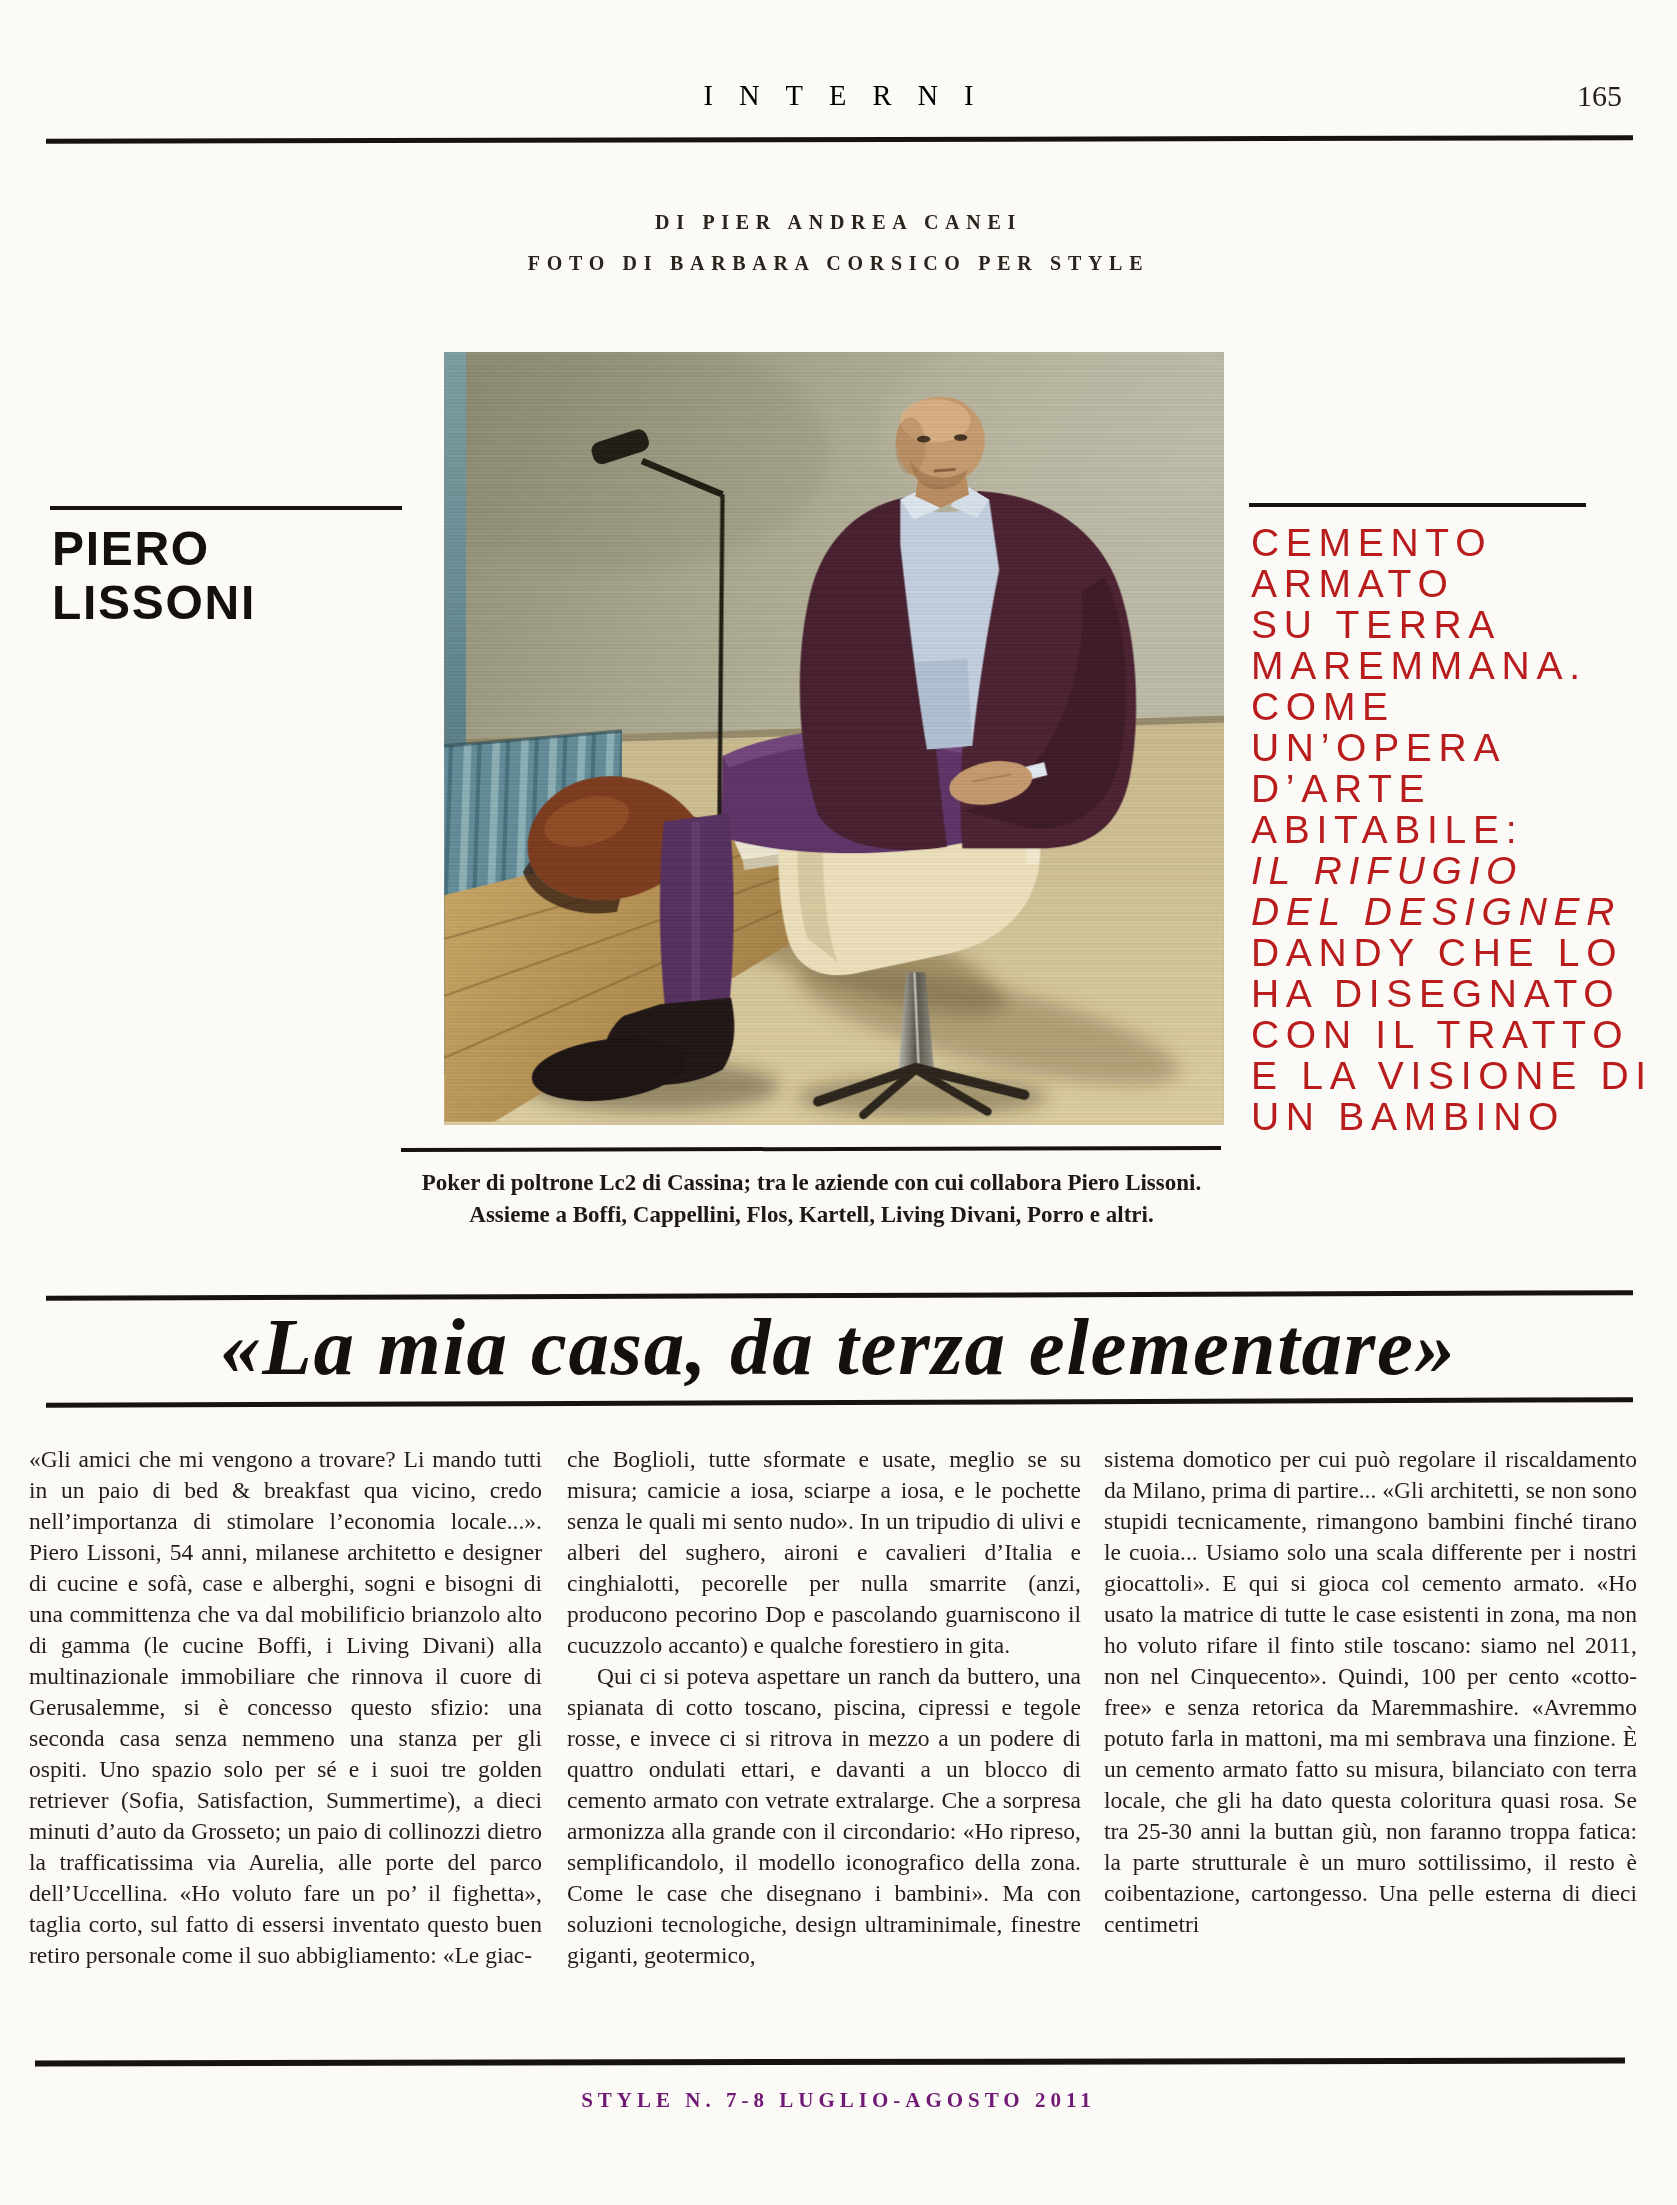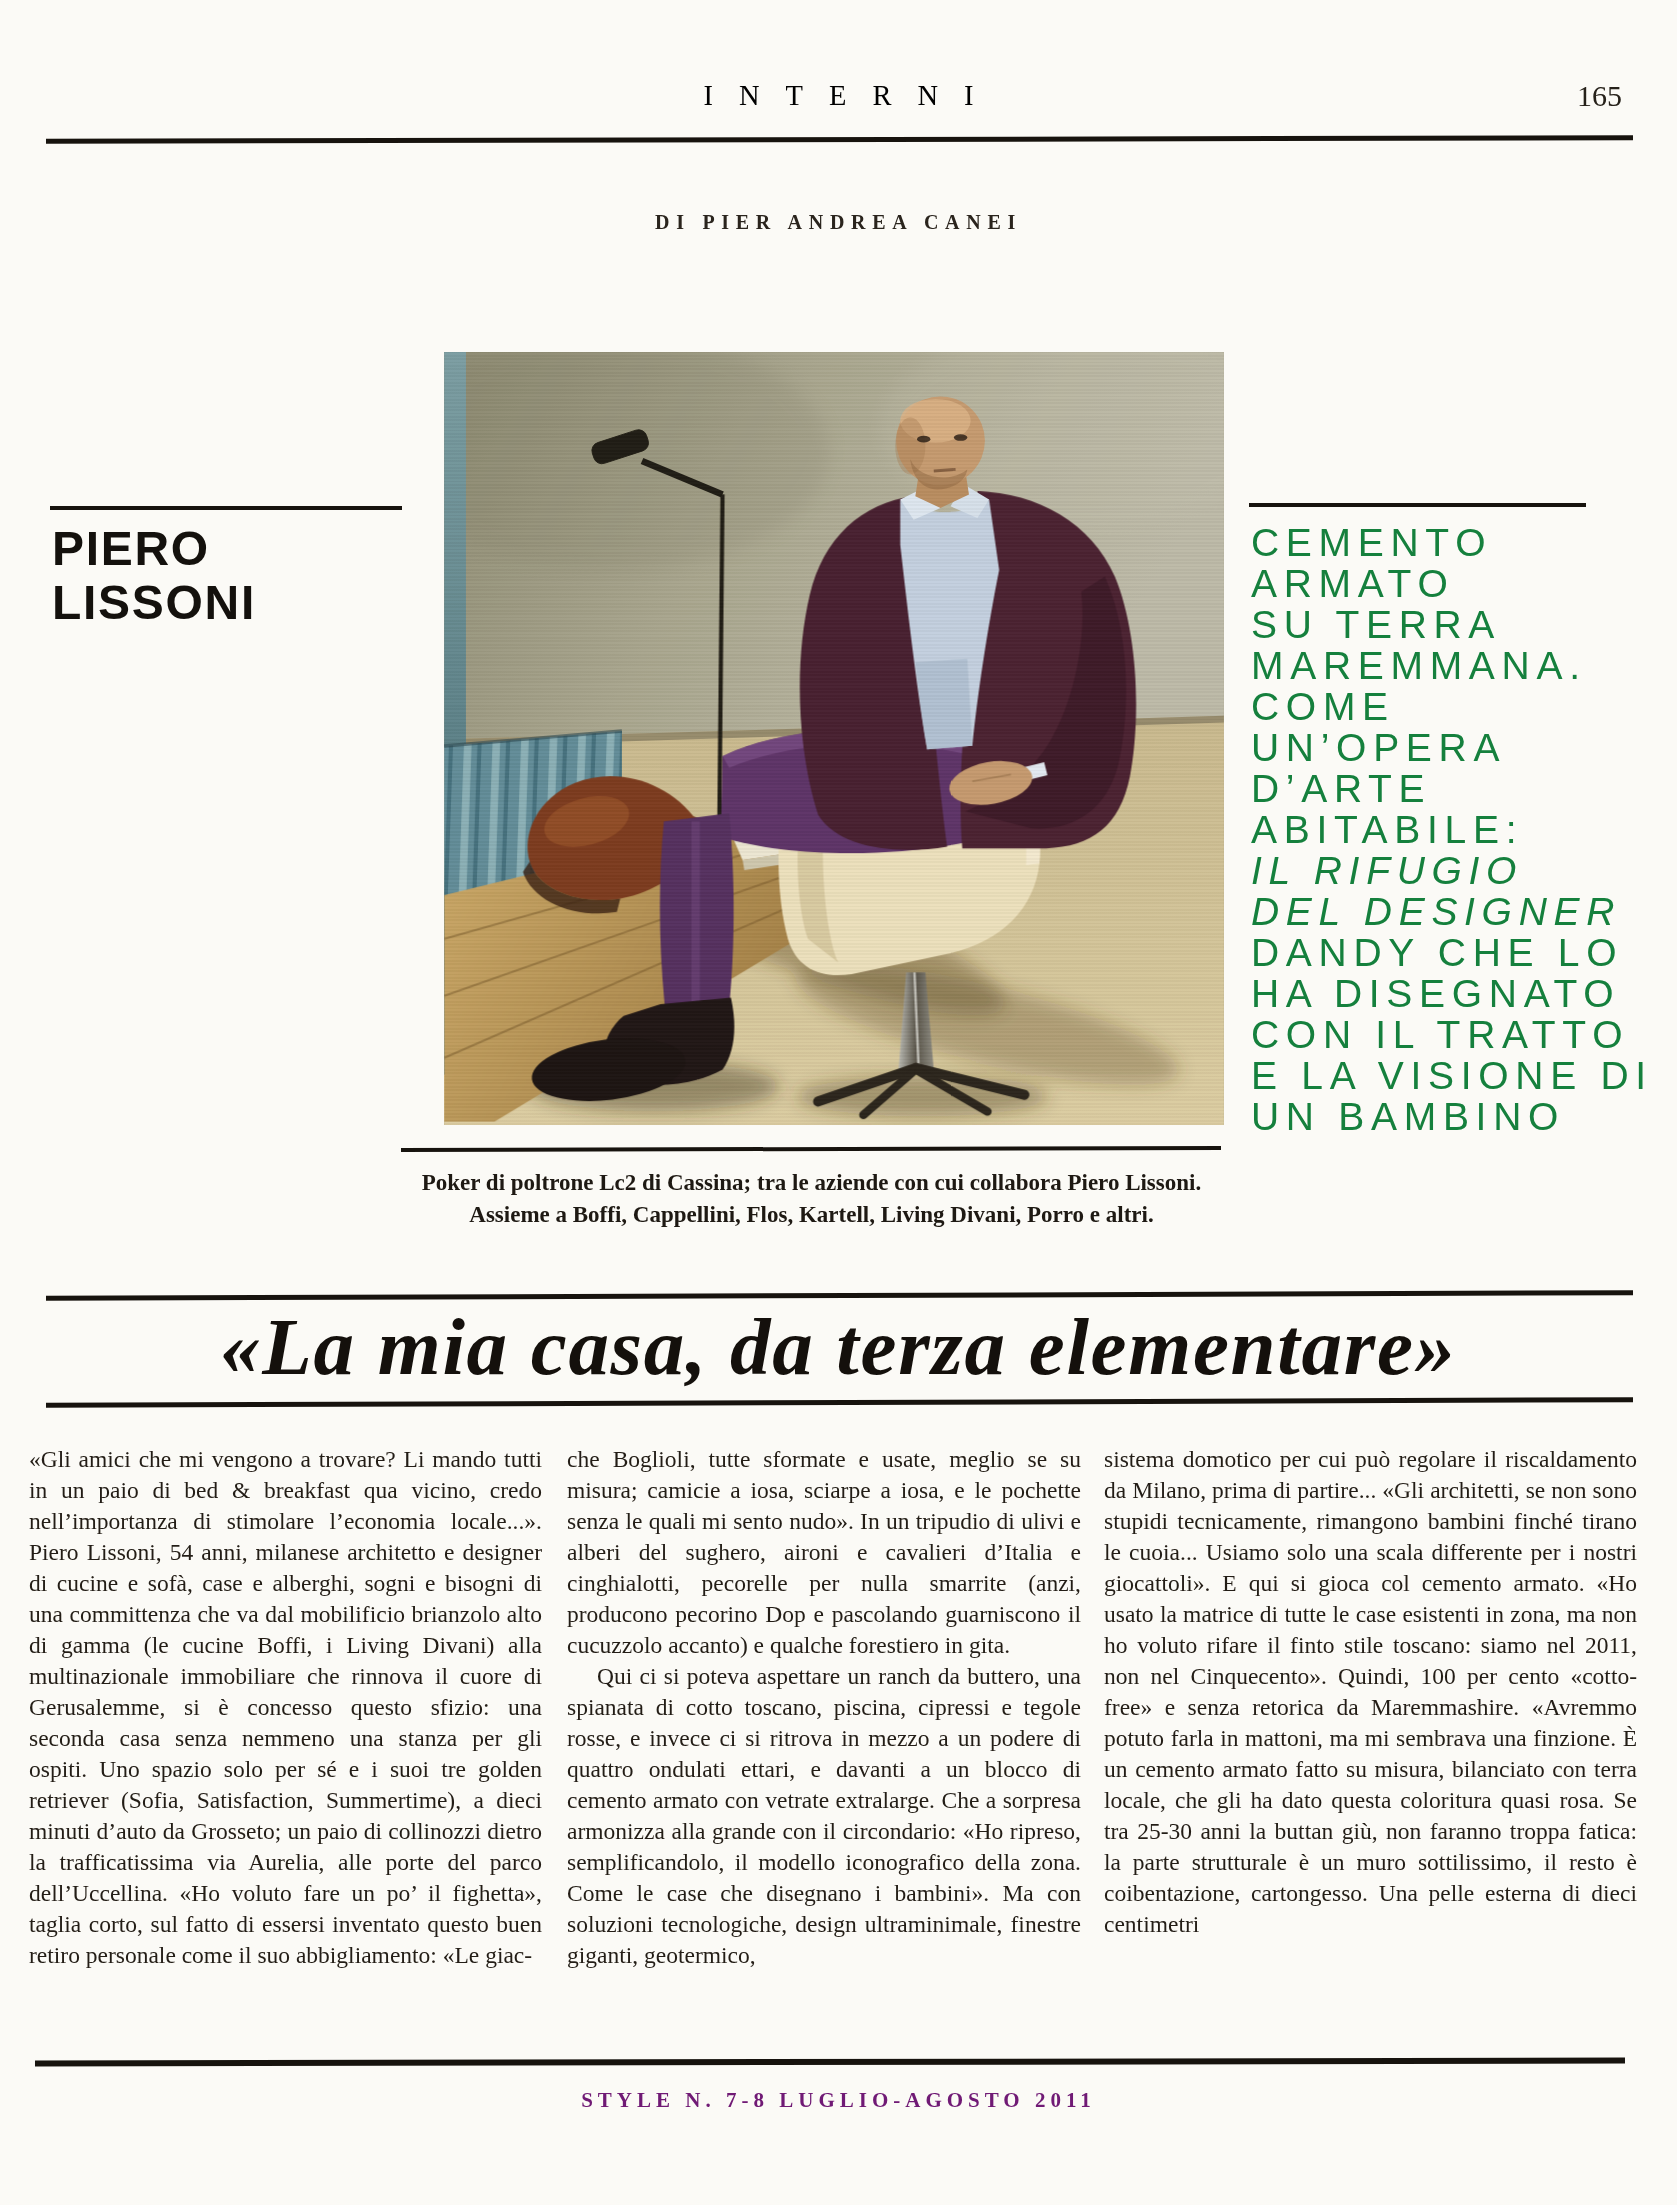--- a/index.html
+++ b/index.html
@@ -36,21 +36,21 @@
     font-size:48px; line-height:54px; letter-spacing:1.7px;
     white-space:pre-line; color:#14110d;
   }
 
   
   #rule-standfirst { left:1249px; top:503px; width:337px; height:4.2px; }
   .standfirst {
     position:absolute; left:1251px; top:522px; width:423px;
     font-family:"Liberation Sans", sans-serif;
     font-size:39px; line-height:41px; letter-spacing:6.7px;
-    color:#15803d; white-space:pre-line;
+    color:#b91c1c; white-space:pre-line;
   }
   .standfirst .it { font-style:italic; }
 
   
   .photo {
     position:absolute; left:444px; top:352px; width:780px; height:773px;
     overflow:hidden; background:#aca98f;
   }
   .photo svg { display:block; }
   .grain {
@@ -97,20 +97,21 @@
 </head>
 <body>
 
 <div class="page">
 
   <div class="masthead">INTERNI</div>
   <div class="folio">165</div>
   <div class="rule" id="rule-header"></div>
 
   <div class="byline-1">DI PIER ANDREA CANEI</div>
+  <div class="byline-2">FOTO DI BARBARA CORSICO PER STYLE</div>
 
   <div class="rule" id="rule-kicker"></div>
   <div class="kicker">PIERO
 LISSONI</div>
 
   <div class="rule" id="rule-standfirst"></div>
   <div class="standfirst"><span>CEMENTO
 ARMATO
 SU TERRA
 MAREMMANA.

